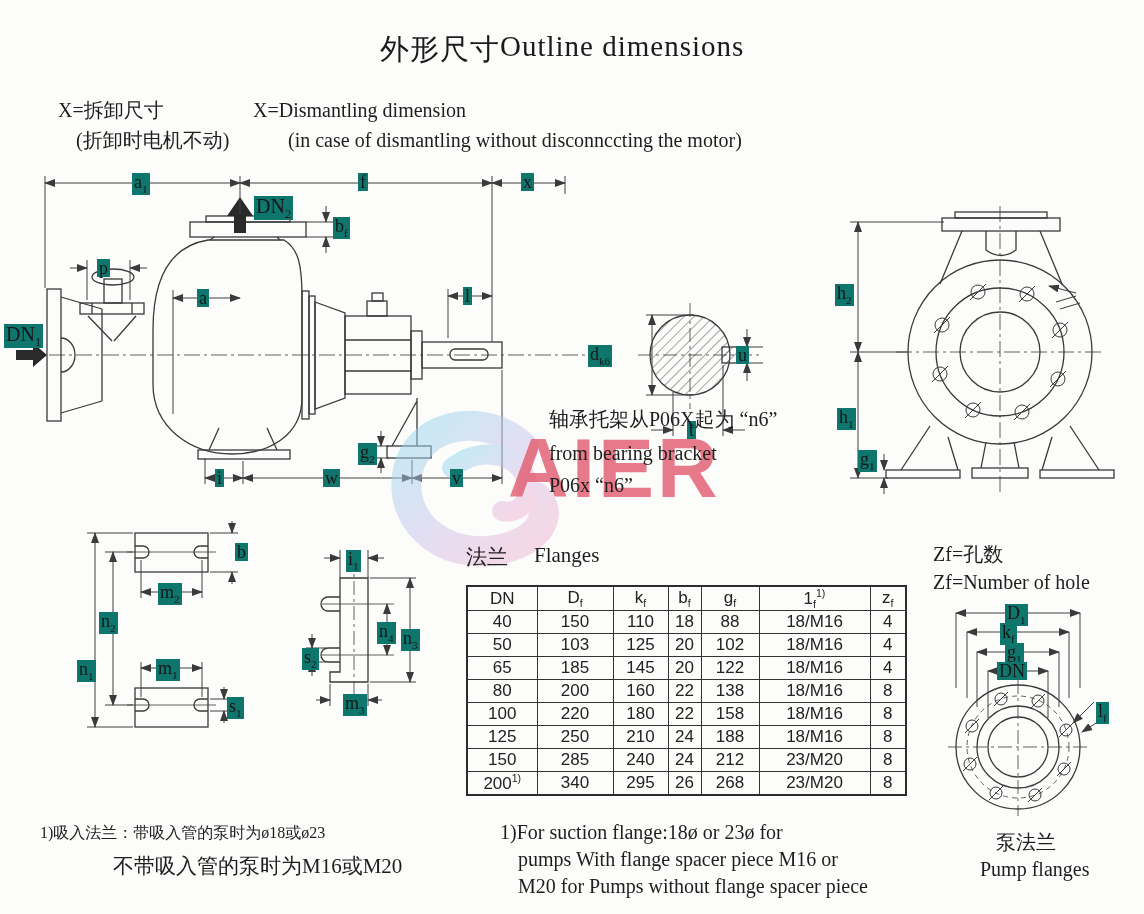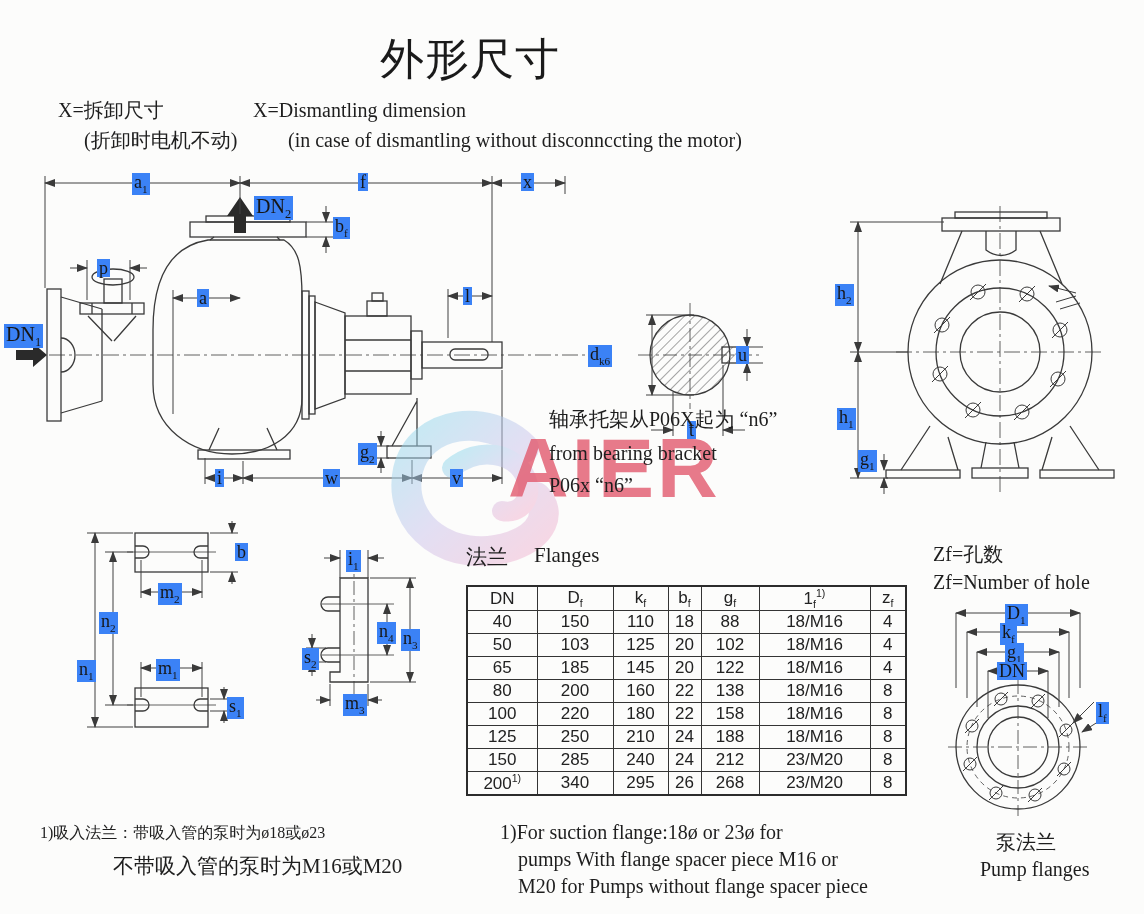--- a/index.html
+++ b/index.html
@@ -1,25 +1,25 @@
 <!DOCTYPE html>
 <html><head>
 <meta charset="utf-8">
 <style>
   html,body{margin:0;padding:0;background:#e8e8e6;}
   #page{position:relative;width:1144px;height:914px;background:#fcfcfb;overflow:hidden;
         font-family:"Liberation Serif",serif;color:#1e1e1e;margin:0 auto;}
   #art{position:absolute;left:0;top:0;pointer-events:none;}
   .txt{position:absolute;white-space:nowrap;line-height:1.15;}
   .dim{position:absolute;white-space:nowrap;font-family:"Liberation Serif",serif;
-       font-size:18px;color:#161616;background:#3b82f6;padding:0 2px;line-height:1;}
+       font-size:18px;color:#161616;background:#0f766e;padding:0 2px;line-height:1;}
   sub{font-size:62%;}
   sup{font-size:62%;}
   .title-row{position:absolute;left:380px;top:30px;display:flex;
-             font-size:44px;letter-spacing:1px;color:#1a1a1a;}
+             font-size:29px;letter-spacing:1px;color:#1a1a1a;}
   .heading-row{position:absolute;display:flex;gap:26px;font-size:21px;}
   table.flanges{position:absolute;left:466px;top:585px;border-collapse:collapse;
                 font-family:"Liberation Sans",sans-serif;font-size:17px;color:#222;
                 background:#fcfcfb;}
   table.flanges th,table.flanges td{border:1.6px solid #343434;text-align:center;
                 padding:0 2px;height:22px;font-weight:normal;}
   table.flanges{border:2.5px solid #2c2c2c;}
   .c0{width:70px}.c1{width:76px}.c2{width:55px}.c3{width:33px}.c4{width:58px}.c5{width:111px}.c6{width:36px}
   #wm-text{position:absolute;left:508px;top:426px;font-family:Liberation Sans, sans-serif;
            font-weight:bold;font-size:84px;letter-spacing:3px;color:#e25a6e;opacity:.8;line-height:1;}
@@ -246,24 +246,25 @@
   </svg>
 
   <svg id="wm-swirl" width="1144" height="914" viewBox="0 0 1144 914" style="opacity:.5">
     <path d="M524,448 C488,412 420,420 408,470 C396,526 452,566 512,546 C543,535 552,512 536,497" stroke="url(#wm)" stroke-width="30" fill="none" stroke-linecap="round"></path>
     <path d="M452,468 C478,446 515,452 526,478 C534,498 520,515 502,511" stroke="url(#wm)" stroke-width="20" fill="none" stroke-linecap="round"></path>
   </svg>
   <div id="wm-text">AIER</div>
 
   <div class="title-row">
     <span>外形尺寸</span>
+    <span>Outline dimensions</span>
   </div>
 
   <div class="txt" style="left:58px;top:99px;font-size:20px">X=拆卸尺寸</div>
-  <div class="txt" style="left:84px;top:129px;font-size:20px">(折卸时电机不动)</div>
+  <div class="txt" style="left:76px;top:129px;font-size:20px">(折卸时电机不动)</div>
   <div class="txt" style="left:288px;top:129px;font-size:20px">(in case of dismantling without disconnccting the motor)</div>
   <div class="txt" style="left:253px;top:99px;font-size:20px">X=Dismantling dimension</div>
 
   <div class="dim" style="left:132px;top:173px">a<sub>1</sub></div>
   <div class="dim" style="left:358px;top:173px">f</div>
   <div class="dim" style="left:521px;top:173px">x</div>
   <div class="dim" style="left:254px;top:196px;font-size:20px">DN<sub>2</sub></div>
   <div class="dim" style="left:333px;top:217px">b<sub>f</sub></div>
   <div class="dim" style="left:97px;top:259px">p</div>
   <div class="dim" style="left:197px;top:289px">a</div>

